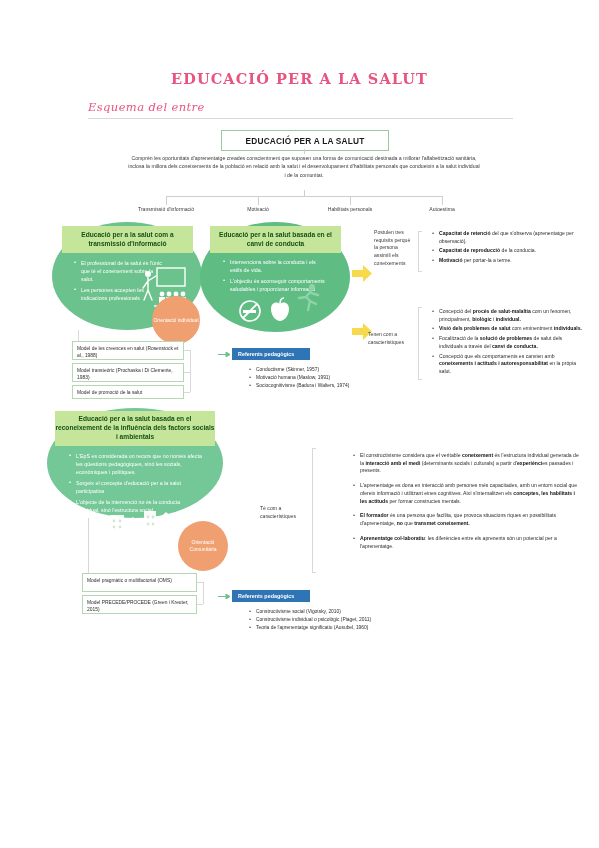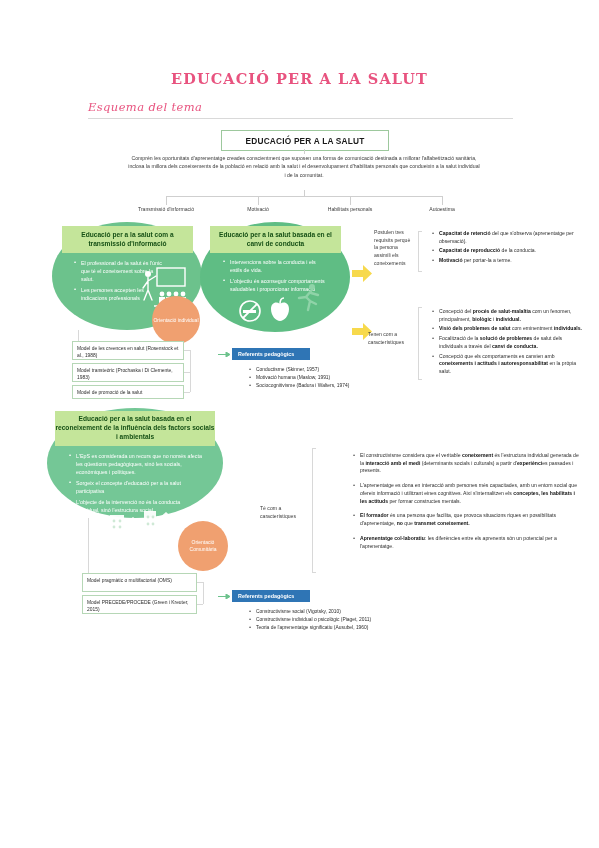--- a/index.html
+++ b/index.html
@@ -116,21 +116,21 @@
 
   
   .garrow{position:absolute;width:12px;height:5px;}
 </style>
 </head>
 <body>
 
 <div class="page">
 
   <div class="doc-title">EDUCACIÓ PER A LA SALUT</div>
-  <div class="section-title">Esquema del tema</div>
+  <div class="section-title">Esquema del entre</div>
   <div class="rule"></div>
 
   <div class="topbox">EDUCACIÓ PER A LA SALUT</div>
   <div class="topdesc">Comprèn les oportunitats d'aprenentatge creades conscientment que suposen una forma de comunicació destinada a millorar l'alfabetització sanitària, inclosa la millora dels coneixements de la població en relació amb la salut i el desenvolupament d'habilitats personals que condueixin a la salut individual i de la comunitat.</div>
 
   <div class="ln v" style="left:304px;top:149px;height:5px;"></div>
 
   <div class="ln v" style="left:304px;top:190px;height:6px;"></div>
   <div class="ln h" style="left:166px;top:196px;width:276px;"></div>
   <div class="ln v" style="left:166px;top:196px;height:9px;"></div>

